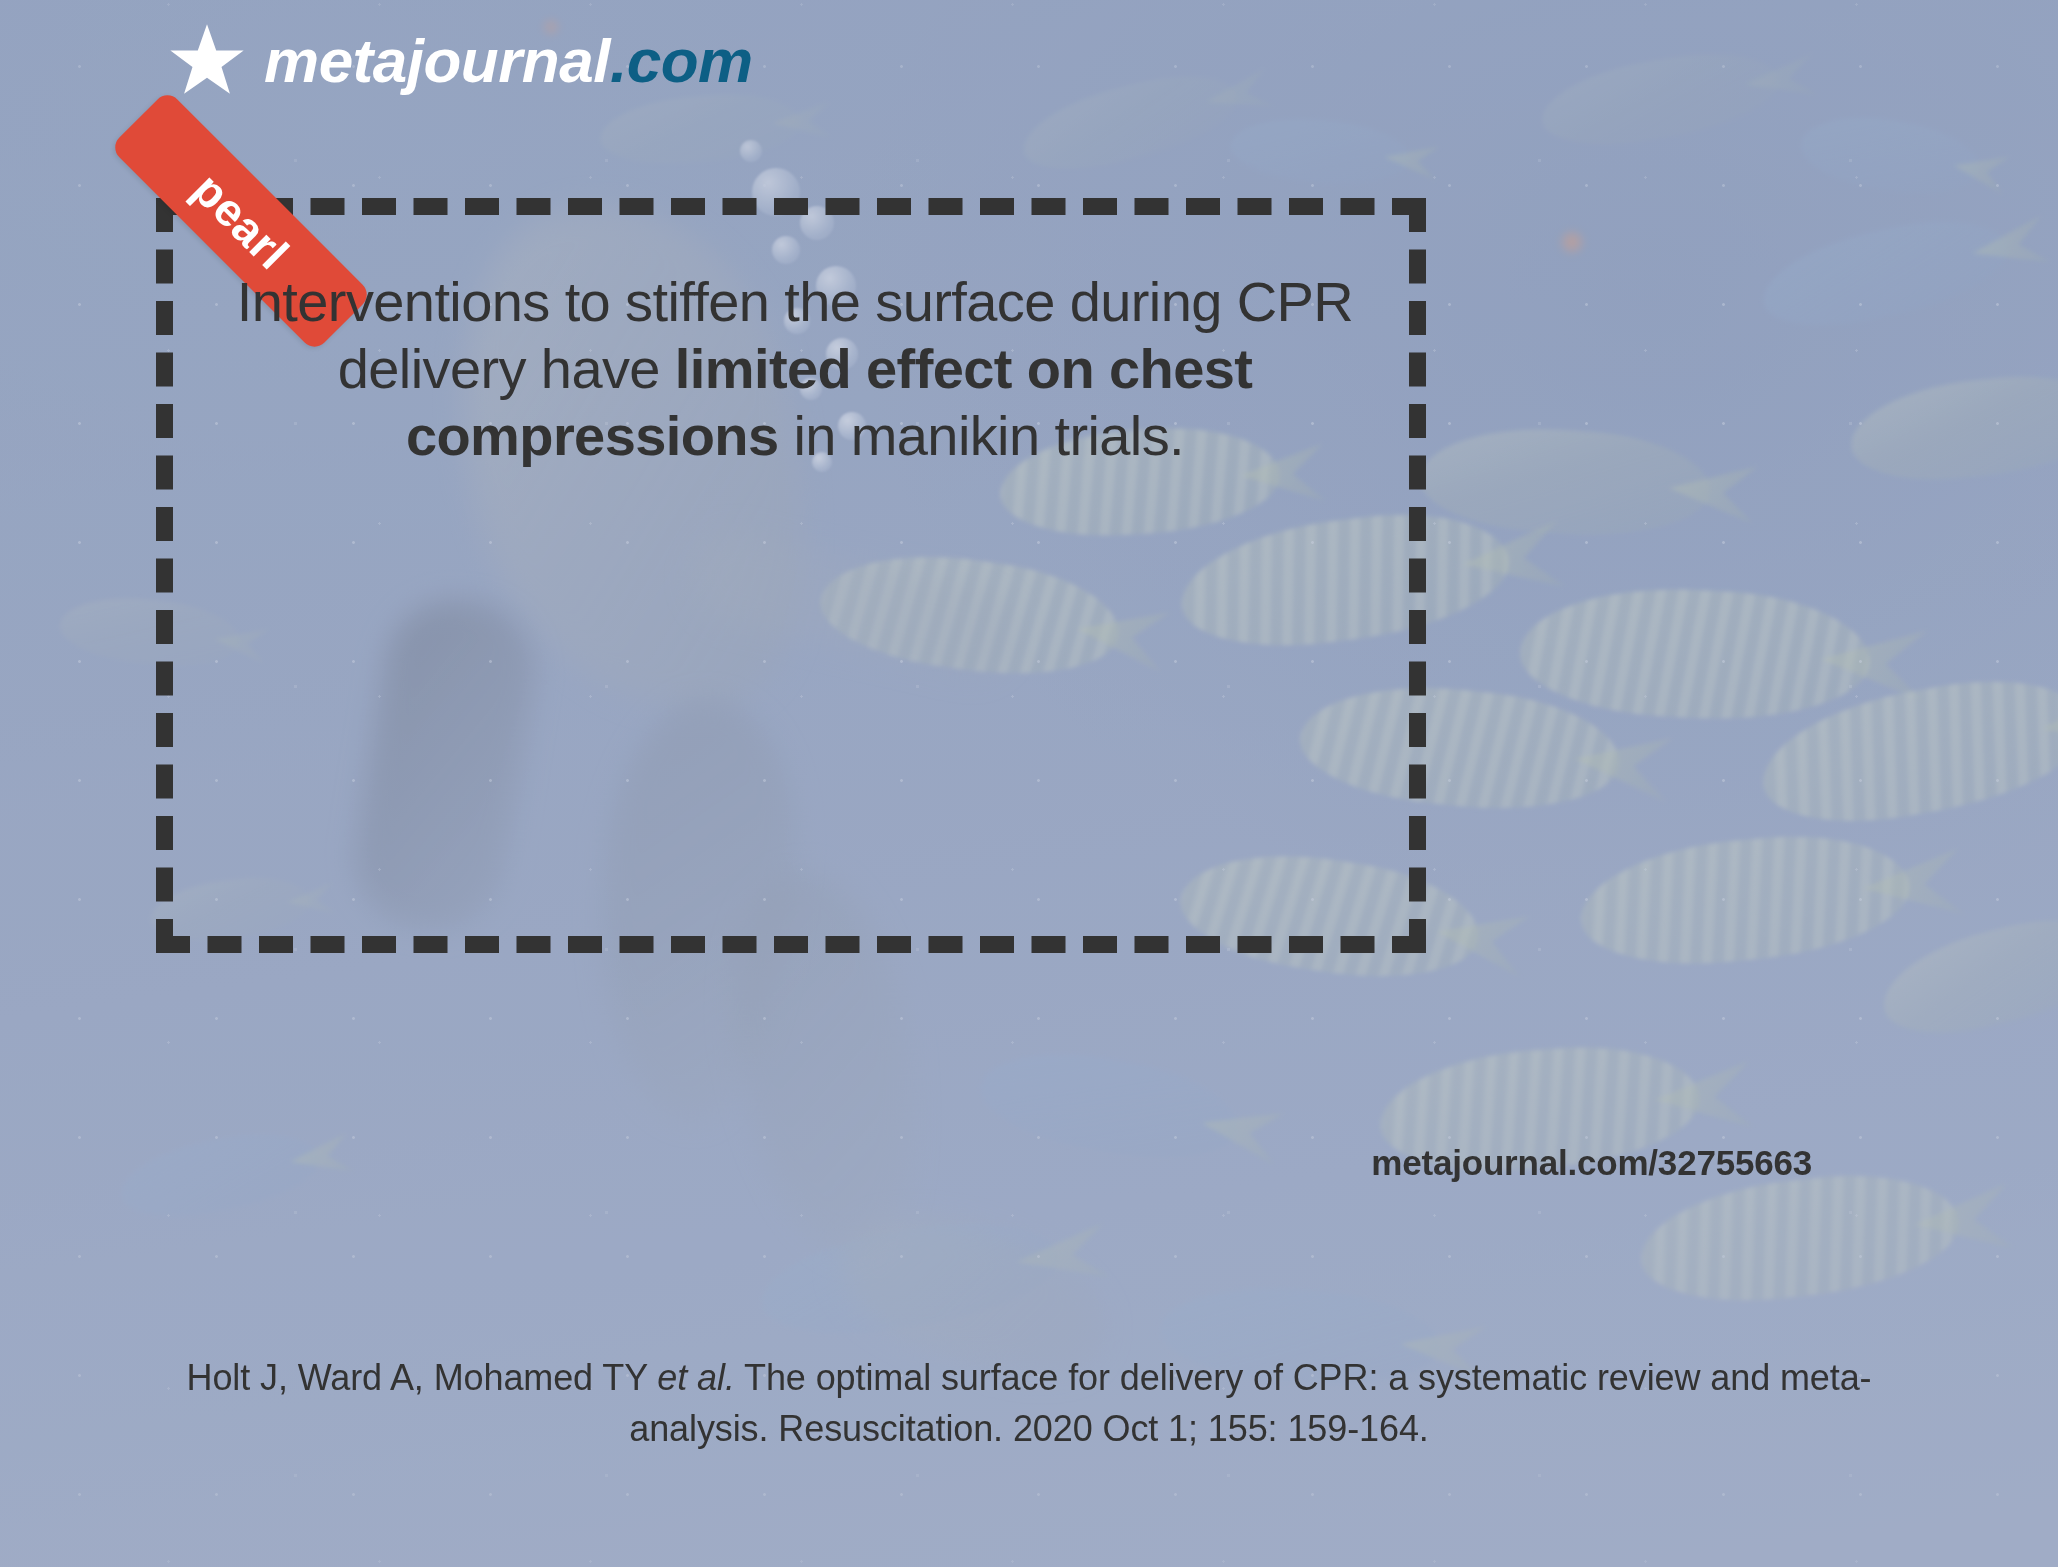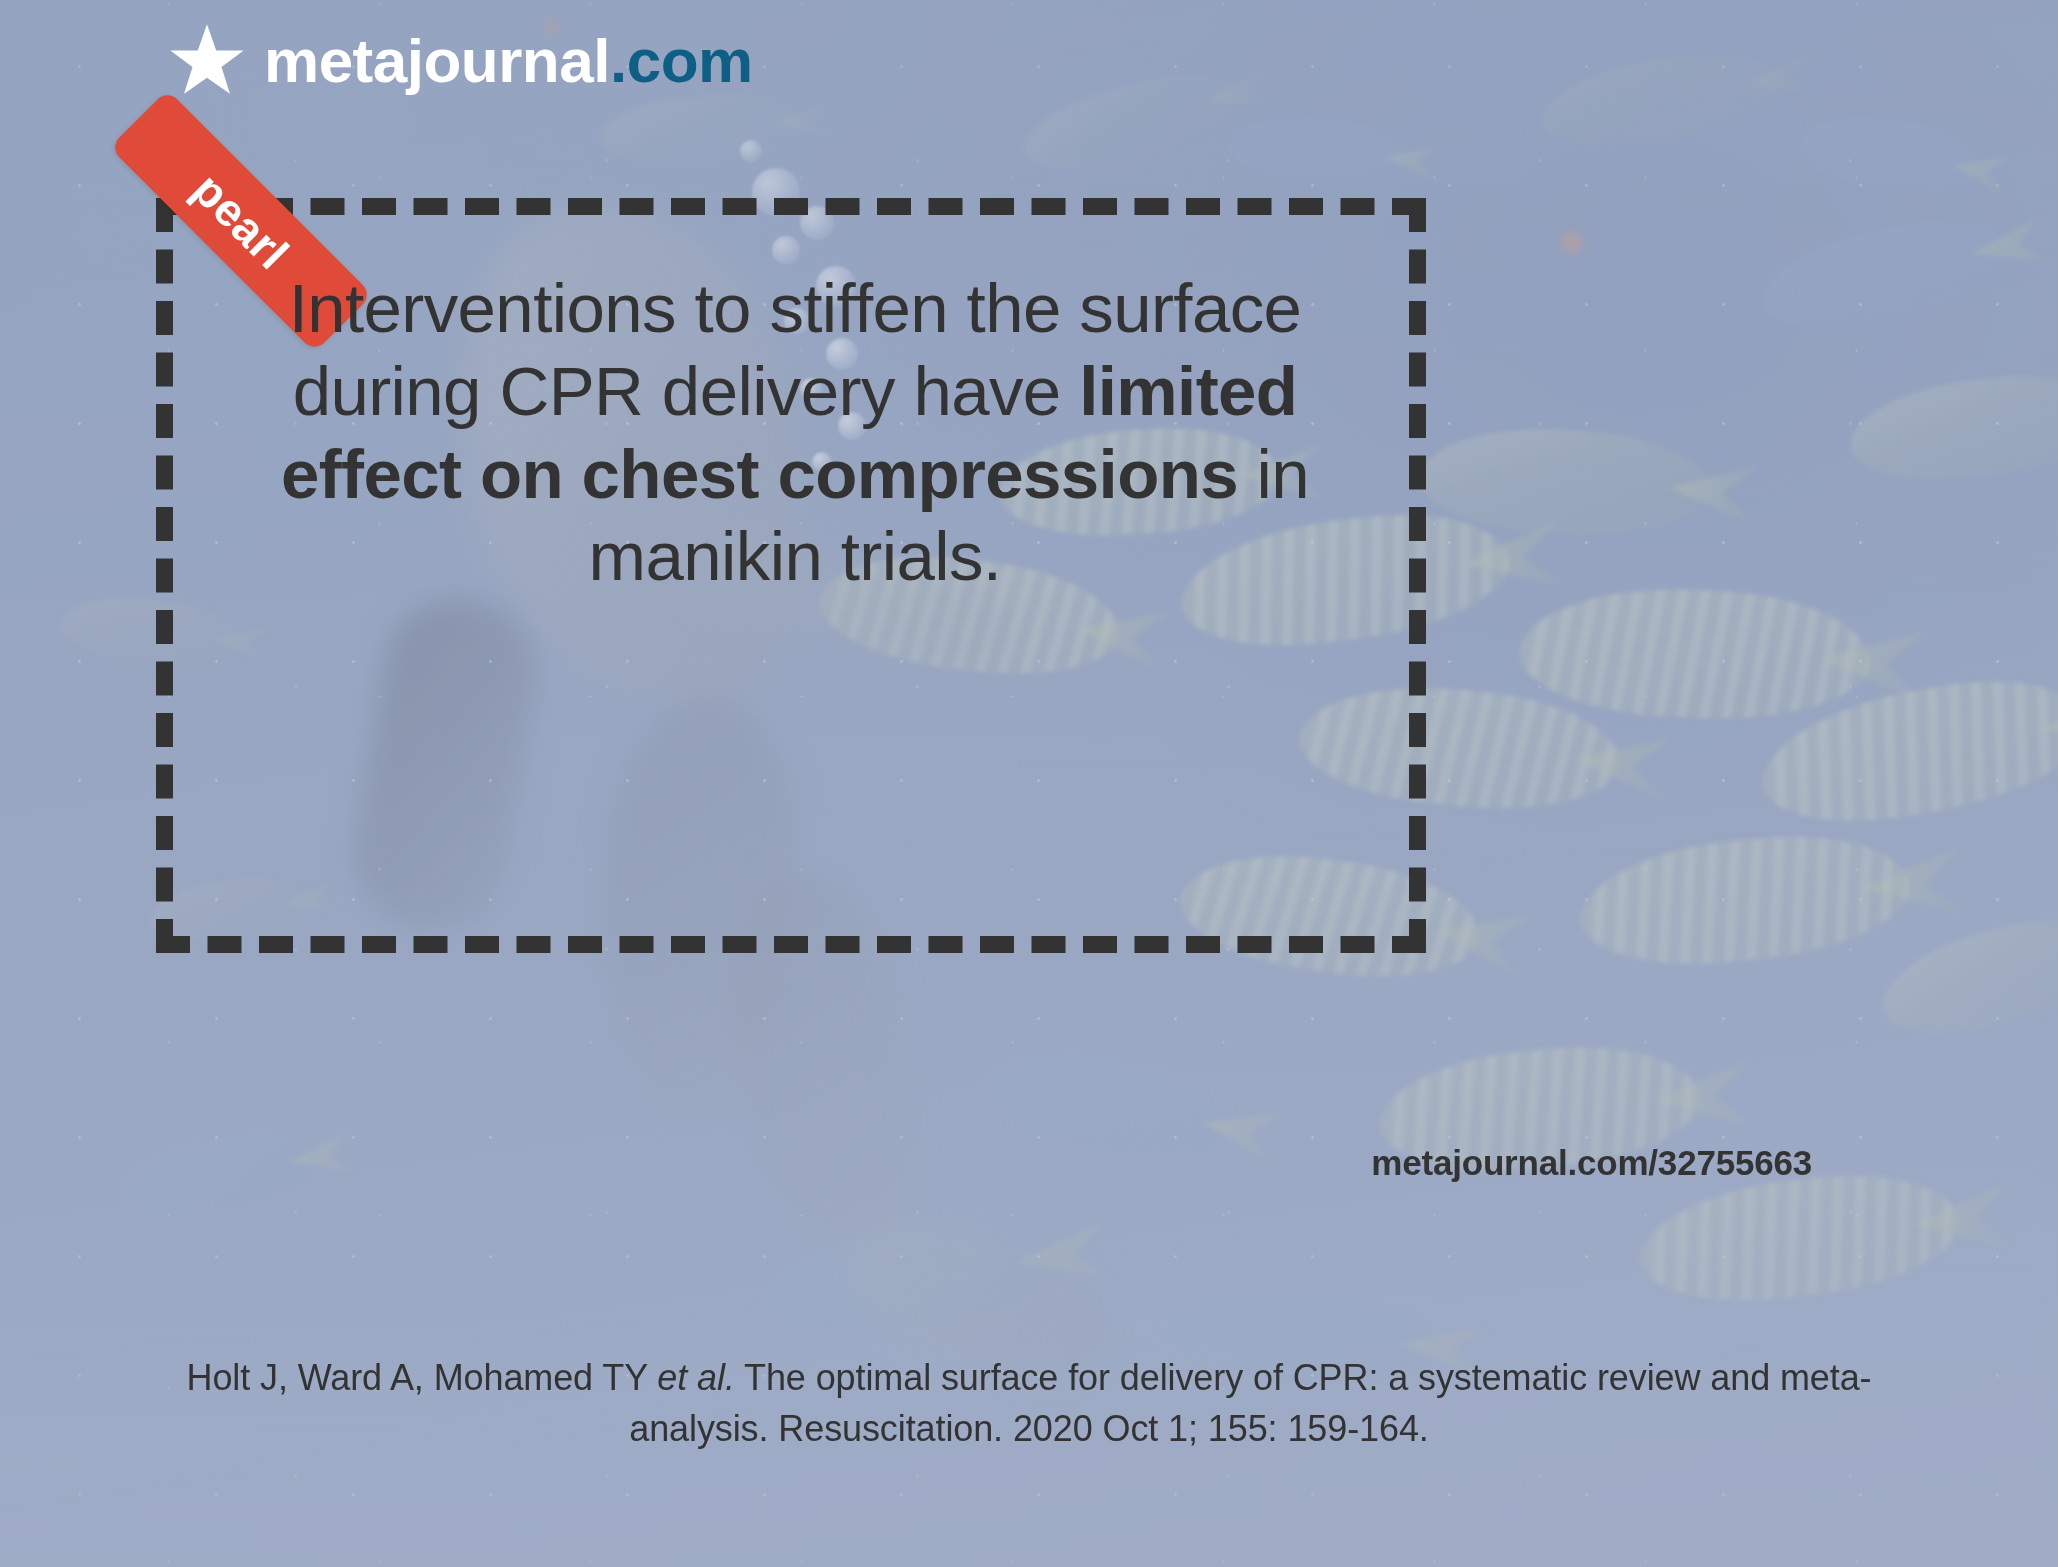--- a/index.html
+++ b/index.html
@@ -116,20 +116,21 @@
     display:flex; align-items:center; gap: 18px;
   }
   #star-icon { display:block; width:78px; height:78px; }
   #wordmark {
     font-size: 62px;
     font-weight: 700;
     letter-spacing: -0.5px;
     line-height: 1;
     white-space: nowrap;
     color: #ffffff;
+    font-style: italic;
   }
   #wordmark .tld { color: #0d5f85; }
 
   
   #pearl-box {
     position:absolute;
     left: 156px;  top: 198px;
     width: 1270px; height: 755px;
     border: 17px dashed #333333;
   }
@@ -154,21 +155,21 @@
     letter-spacing: .5px;
   }
 
   
   #quote {
     position:absolute;
     left: 230px; top: 268px;
     width: 1130px;
     text-align:center;
     color:#333333;
-    font-size: 69px;
+    font-size: 56px;
     font-weight: 400;
     line-height: 1.20;
     letter-spacing: -0.6px;
   }
   #quote b { font-weight: 700; }
 
   
   #short-url {
     position:absolute;
     right: 246px;  top: 1143px;

